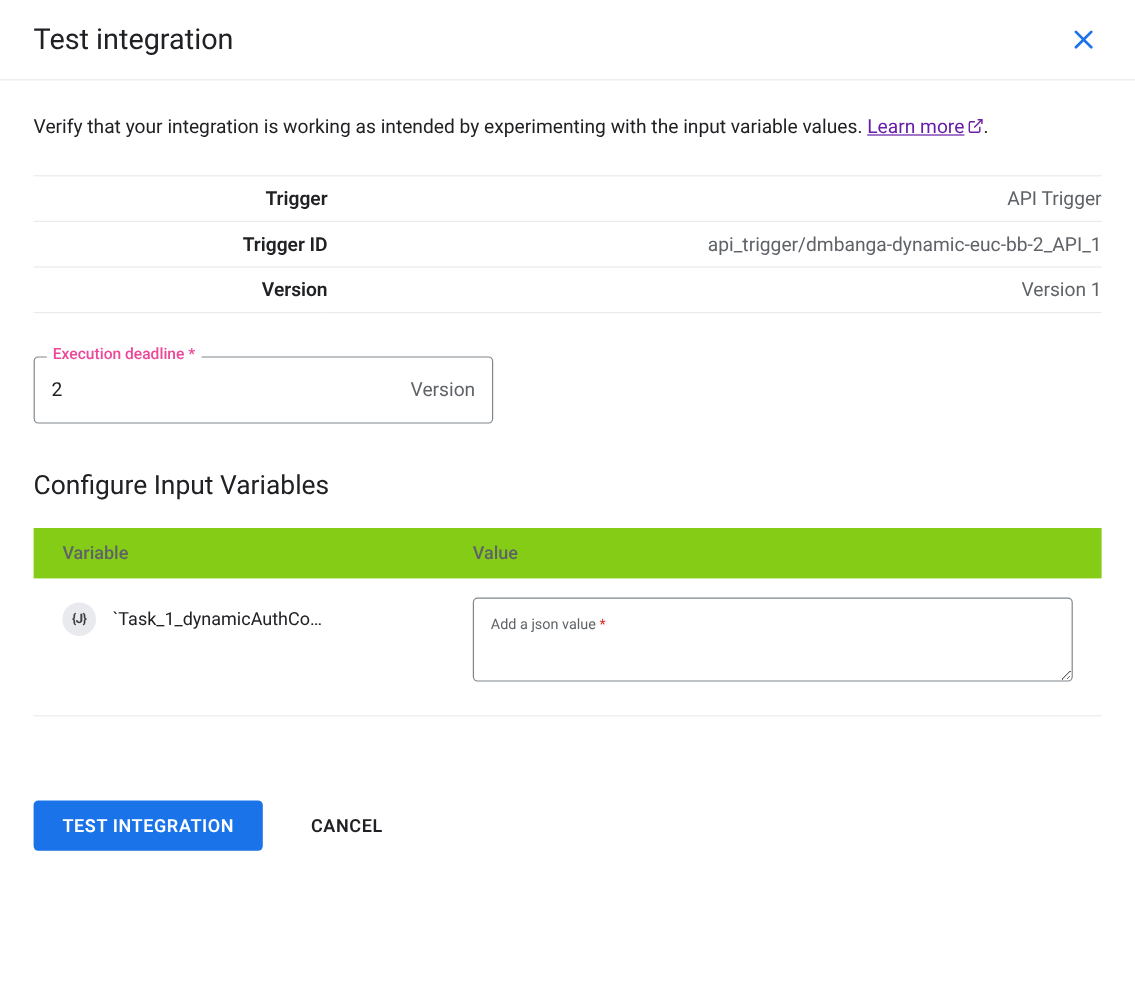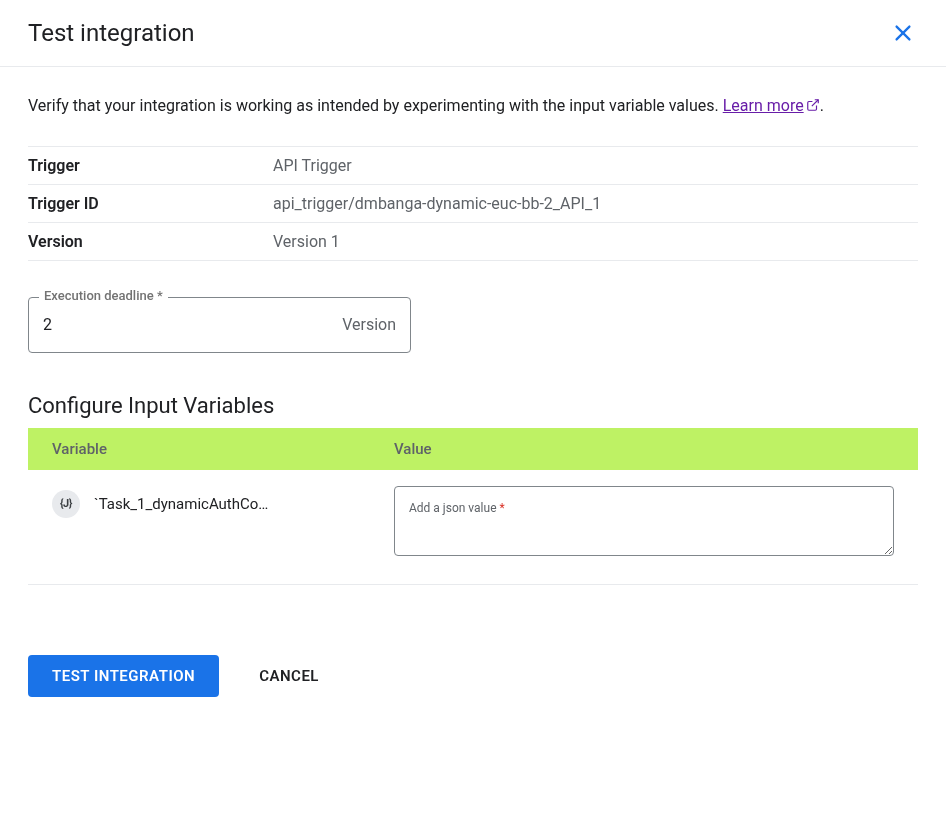--- a/index.html
+++ b/index.html
@@ -64,20 +64,21 @@
       border-collapse: collapse;
     }
     .info-row {
       border-top: 1px solid #e8eaed;
       border-bottom: 1px solid #e8eaed;
     }
     .info-row td {
       padding: 9px 0;
       font-size: 16px;
       vertical-align: middle;
+      text-align: right;
     }
     .info-label {
       font-weight: 600;
       color: #202124;
       width: 245px;
     }
     .info-value {
       color: #5f6368;
       font-weight: 400;
     }
@@ -93,21 +94,21 @@
       height: 56px;
       padding: 0;
     }
     .deadline-legend {
       position: absolute;
       top: -10px;
       left: 10px;
       background: #fff;
       padding: 0 5px;
       font-size: 13px;
-      color: #737373;
+      color: #ec4899;
       font-weight: 500;
     }
     .deadline-inner {
       display: flex;
       align-items: center;
       height: 100%;
       padding: 0 14px;
     }
     .deadline-input {
       border: none;
@@ -119,28 +120,28 @@
       background: transparent;
     }
     .deadline-unit {
       color: #5f6368;
       font-size: 16px;
     }
     .section-title {
       font-size: 22px;
       font-weight: 400;
       color: #202124;
-      margin-bottom: 10px;
+      margin-bottom: 22px;
     }
     .var-table {
       width: 100%;
       border-collapse: collapse;
     }
     .var-header-row {
-      background: #bef264;
+      background: #84cc16;
     }
     .var-header-row th {
       text-align: left;
       padding: 12px 14px 12px 24px;
       font-size: 15px;
       font-weight: 500;
       color: #5f6368;
     }
     .var-header-variable {
       width: 360px;

